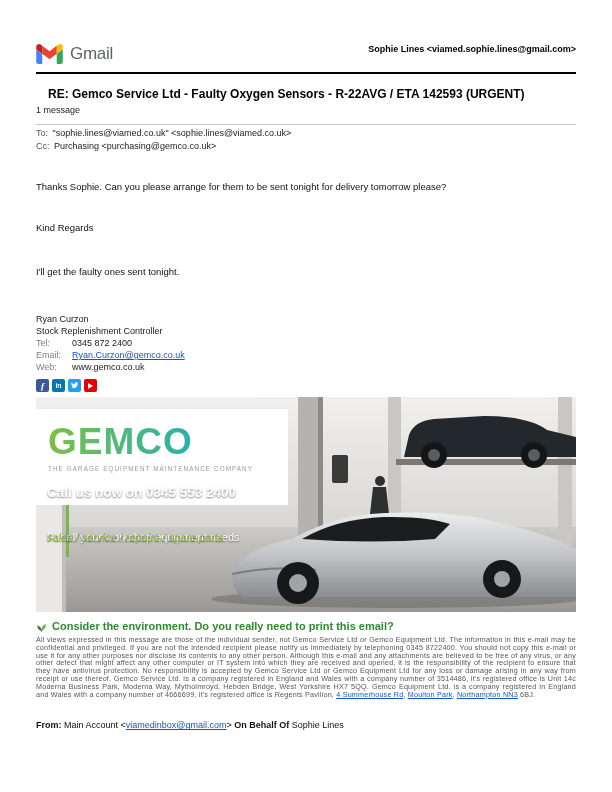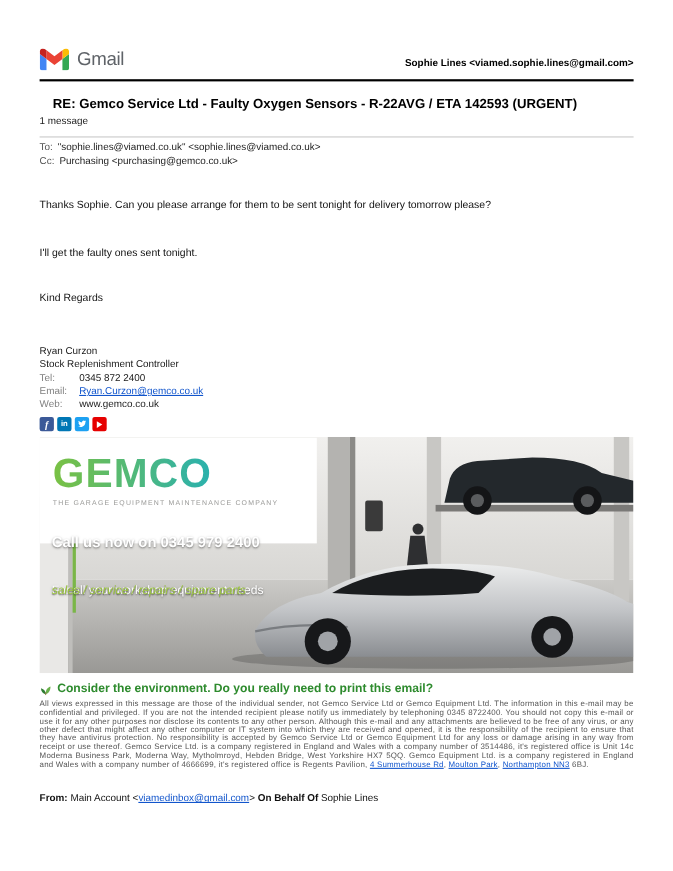--- a/index.html
+++ b/index.html
@@ -7,21 +7,21 @@
   body {
     width: 612px; height: 792px;
     font-family: "Liberation Sans", sans-serif;
     color: #1a1a1a;
     position: relative;
     overflow: hidden;
   }
   .page { position: absolute; inset: 0; padding: 44px 36px 0 36px; overflow: hidden; }
 
   
-  .header-row { display: flex; justify-content: space-between; align-items: flex-end; }
+  .header-row { display: flex; justify-content: space-between; align-items: flex-start; }
   .gmail-logo { display: flex; align-items: center; gap: 7px; }
   .gmail-logo svg { width: 27px; height: 20px; display: block; }
   .gmail-wordmark { font-size: 17px; color: #5f6368; letter-spacing: -0.3px; }
   .header-user { font-size: 9px; font-weight: bold; color: #000; padding-bottom: 2px; }
   .top-rule { border-top: 2px solid #000; margin-top: 8px; }
 
   .subject { font-size: 12px; font-weight: bold; color: #000; margin-top: 13px; padding-left: 12px; }
   .msg-count { font-size: 9px; color: #222; margin-top: 4px; }
   .thin-rule { border-top: 1px solid #c9c9c9; margin-top: 9px; }
 
@@ -52,21 +52,21 @@
   .fb { background: #3b5998; font-family: "Liberation Serif", serif; font-style: italic; }
   .li { background: #0077b5; font-size: 7px; }
   .tw { background: #1da1f2; }
   .tw svg { width: 9px; height: 9px; }
   .yt { background: #e60000; }
   .yt .play { width: 0; height: 0; border-left: 5px solid #fff; border-top: 3.5px solid transparent; border-bottom: 3.5px solid transparent; }
 
   
   .promo { position: relative; width: 540px; height: 215px; margin-top: 5px; background: #fff; overflow: hidden; }
   .promo .photo { position: absolute; inset: 0; width: 100%; height: 100%; }
-  .logo-panel { position: absolute; left: 0; top: 1px; width: 252px; height: 96px; background: #fff; padding: 14px 16px 0 12px; }
+  .logo-panel { position: absolute; left: 0; top: 12px; width: 252px; height: 96px; background: #fff; padding: 14px 16px 0 12px; }
   .gemco-logo {
     font-size: 37px; font-weight: bold; letter-spacing: 1px; line-height: 38px;
     color: #43b02a;
   }
   @supports ((-webkit-background-clip: text) or (background-clip: text)) {
     .gemco-logo {
       background: linear-gradient(90deg, #7ac143 0%, #35b3a0 55%, #00a9e0 100%);
       -webkit-background-clip: text; background-clip: text; color: transparent;
     }
   }
@@ -127,22 +127,22 @@
   <div class="addr-line">
     <span class="addr-label">To:</span>
     <span class="addr-value">"sophie.lines@viamed.co.uk" &lt;sophie.lines@viamed.co.uk&gt;</span>
   </div>
   <div class="addr-line">
     <span class="addr-label">Cc:</span>
     <span class="addr-value">Purchasing &lt;purchasing@gemco.co.uk&gt;</span>
   </div>
 
   <p class="body-text p1">Thanks Sophie. Can you please arrange for them to be sent tonight for delivery tomorrow please?</p>
+  <p class="body-text p3">Kind Regards</p>
   <p class="body-text p2">I'll get the faulty ones sent tonight.</p>
-  <p class="body-text p3">Kind Regards</p>
 
   <div class="signature">
     <div>Ryan Curzon</div>
     <div>Stock Replenishment Controller</div>
     <div>
       <span class="sig-label">Tel:</span><span>0345 872 2400</span>
     </div>
     <div>
       <span class="sig-label">Email:</span><a class="sig-link">Ryan.Curzon@gemco.co.uk</a>
     </div>
@@ -215,21 +215,21 @@
         <circle cx="262" cy="186" r="21" fill="#17181a"></circle>
           <circle cx="262" cy="186" r="9" fill="#a0a3a7"></circle>
         <circle cx="466" cy="182" r="19" fill="#17181a"></circle>
           <circle cx="466" cy="182" r="8" fill="#a0a3a7"></circle>
       </g>
     </svg>
     <div class="logo-panel">
       <div class="gemco-logo">GEMCO</div>
       <div class="gemco-tagline">THE GARAGE EQUIPMENT MAINTENANCE COMPANY</div>
     </div>
-    <div class="promo-call">Call us now on 0345 979 2400</div>
+    <div class="promo-call">Call us now on 0345 553 2400</div>
     <div class="promo-needs">For all your workshop equipment needs</div>
     <div class="promo-services">sales  /  service  /  repairs  /  spare parts</div>
   </div>
 
   <div class="env-row">
     <svg viewBox="0 0 12 12" aria-hidden="true">
       <path d="M6 11 C6 7 7.3 4.6 10.8 3.4 C10.8 7.4 9 10.2 6 11 Z" fill="#6ab04c"></path>
       <path d="M6 11 C6 8 4.8 6 1.3 5 C1.5 8.4 3.2 10.4 6 11 Z" fill="#2e7d32"></path>
       <rect x="5.6" y="9" width="0.9" height="3" fill="#8d6e3f"></rect>
     </svg>

